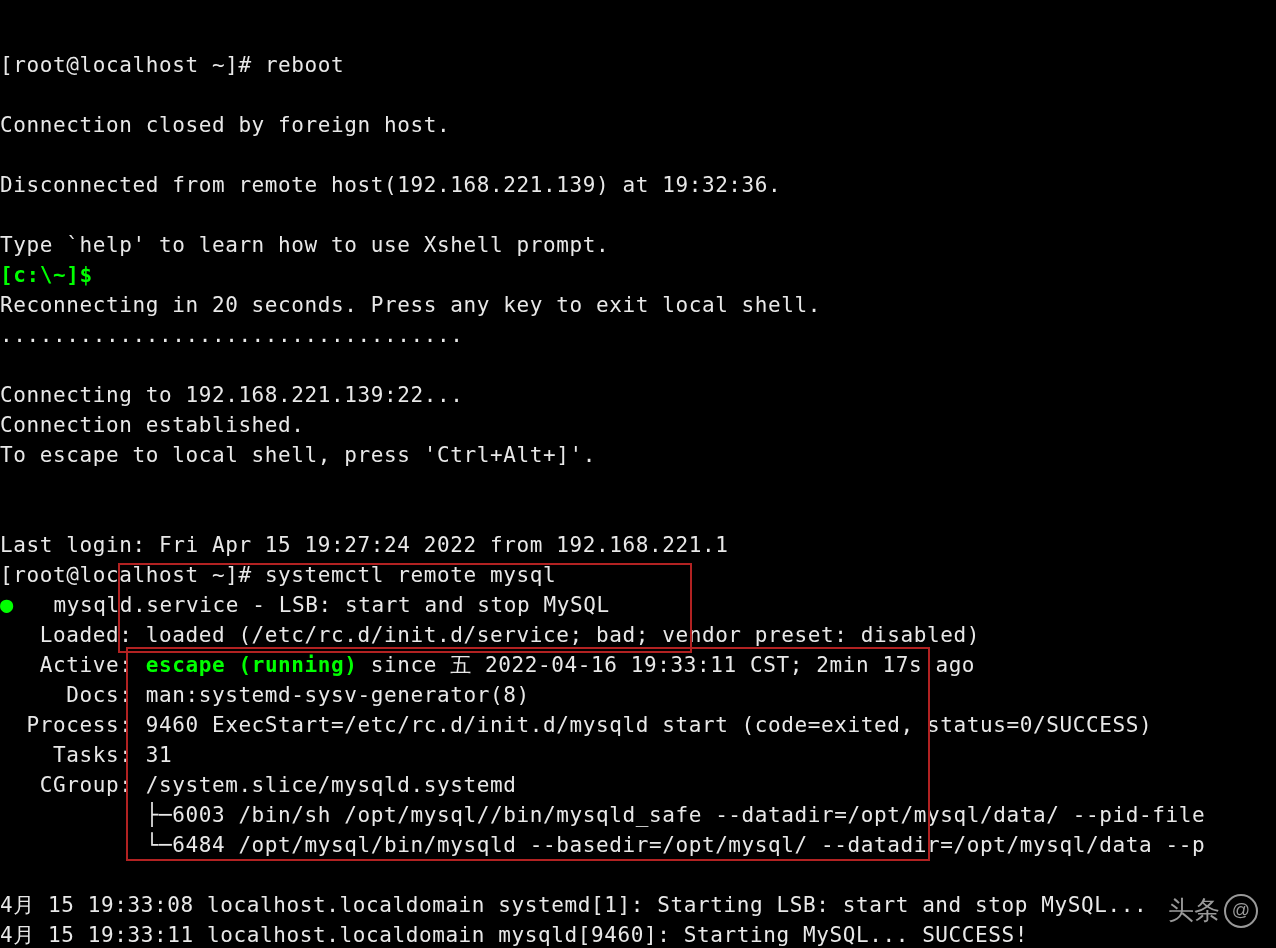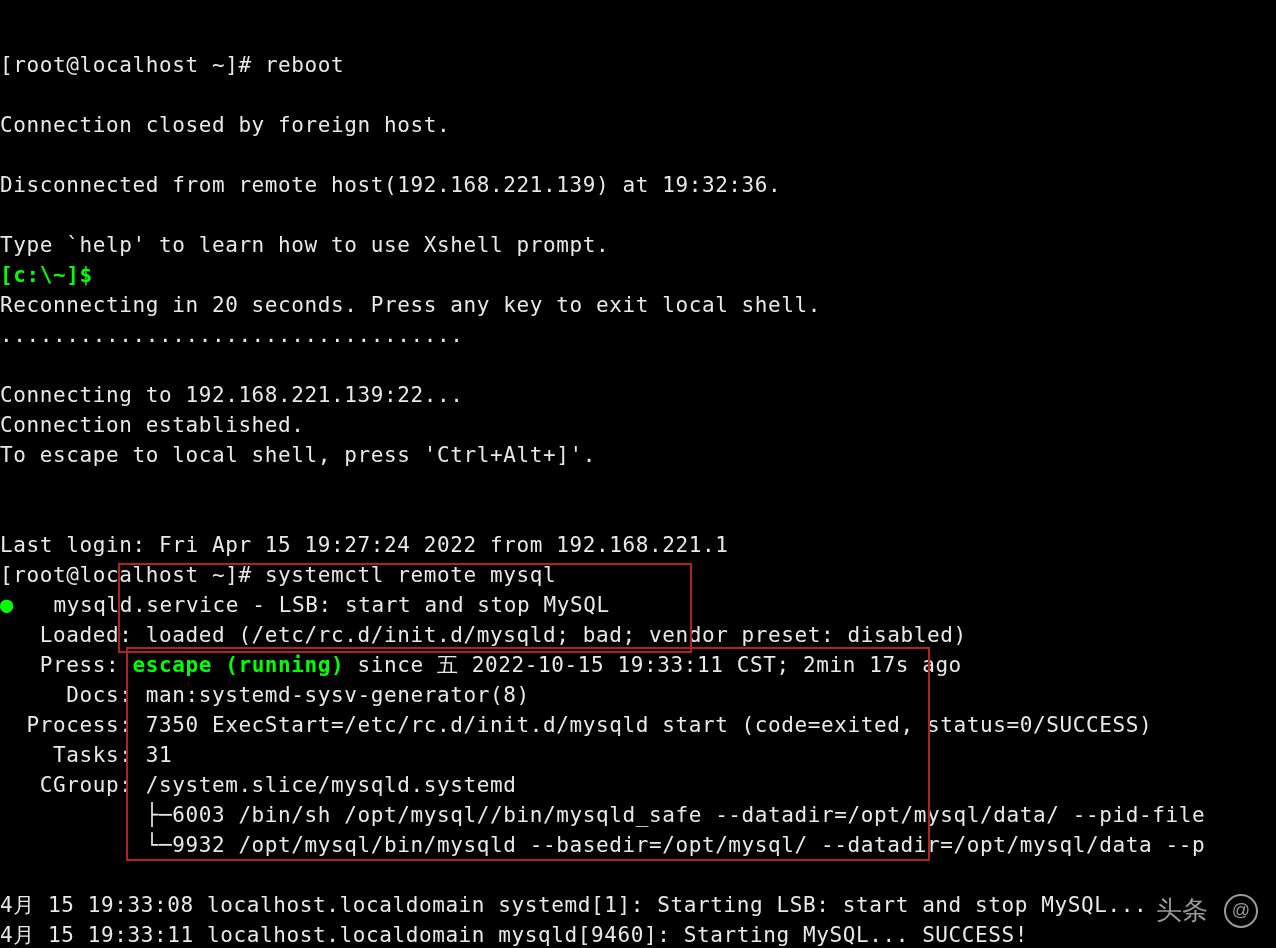--- a/index.html
+++ b/index.html
@@ -35,21 +35,21 @@
   }
   .watermark {
     position: absolute;
     right: 18px;
     bottom: 20px;
     font-family: sans-serif;
     font-size: 26px;
     color: #999;
     display: flex;
     align-items: center;
-    gap: 16px;
+    gap: 4px;
     letter-spacing: 0;
   }
   .wm-circle {
     width: 30px;
     height: 30px;
     border: 2px solid #999;
     border-radius: 50%;
     display: inline-flex;
     align-items: center;
     justify-content: center;
@@ -72,28 +72,28 @@
 <span>...................................</span>
 
 <span>Connecting to 192.168.221.139:22...</span>
 <span>Connection established.</span>
 <span>To escape to local shell, press 'Ctrl+Alt+]'.</span>
 
 
 <span>Last login: Fri Apr 15 19:27:24 2022 from 192.168.221.1</span>
 <span>[root@localhost ~]# </span><span>systemctl remote mysql</span>
 <span class="bullet">●</span><span>   mysqld.service - LSB: start and stop MySQL</span>
-<span>   Loaded: loaded (/etc/rc.d/init.d/mysqld; bad; vendor preset: disabled)</span>
-<span>   Press: </span><span class="green-bold">escape (running)</span><span> since 五 2022-10-15 19:33:11 CST; 2min 17s ago</span>
+<span>   Loaded: loaded (/etc/rc.d/init.d/service; bad; vendor preset: disabled)</span>
+<span>   Active: </span><span class="green-bold">escape (running)</span><span> since 五 2022-04-16 19:33:11 CST; 2min 17s ago</span>
 <span>     Docs: man:systemd-sysv-generator(8)</span>
-<span>  Process: 7350 ExecStart=/etc/rc.d/init.d/mysqld start (code=exited, status=0/SUCCESS)</span>
+<span>  Process: 9460 ExecStart=/etc/rc.d/init.d/mysqld start (code=exited, status=0/SUCCESS)</span>
 <span>    Tasks: 31</span>
 <span>   CGroup: /system.slice/mysqld.systemd</span>
 <span>           ├─6003 /bin/sh /opt/mysql//bin/mysqld_safe --datadir=/opt/mysql/data/ --pid-file</span>
-<span>           └─9932 /opt/mysql/bin/mysqld --basedir=/opt/mysql/ --datadir=/opt/mysql/data --p</span>
+<span>           └─6484 /opt/mysql/bin/mysqld --basedir=/opt/mysql/ --datadir=/opt/mysql/data --p</span>
 
 <span>4月 15 19:33:08 localhost.localdomain systemd[1]: Starting LSB: start and stop MySQL...</span>
 <span>4月 15 19:33:11 localhost.localdomain mysqld[9460]: Starting MySQL... SUCCESS!</span>
 
 
 </div>
 
 <div class="redbox" style="left:118px; top:563px; width:570px; height:86px;"></div>
 <div class="redbox" style="left:126px; top:647px; width:800px; height:210px;"></div>
 

